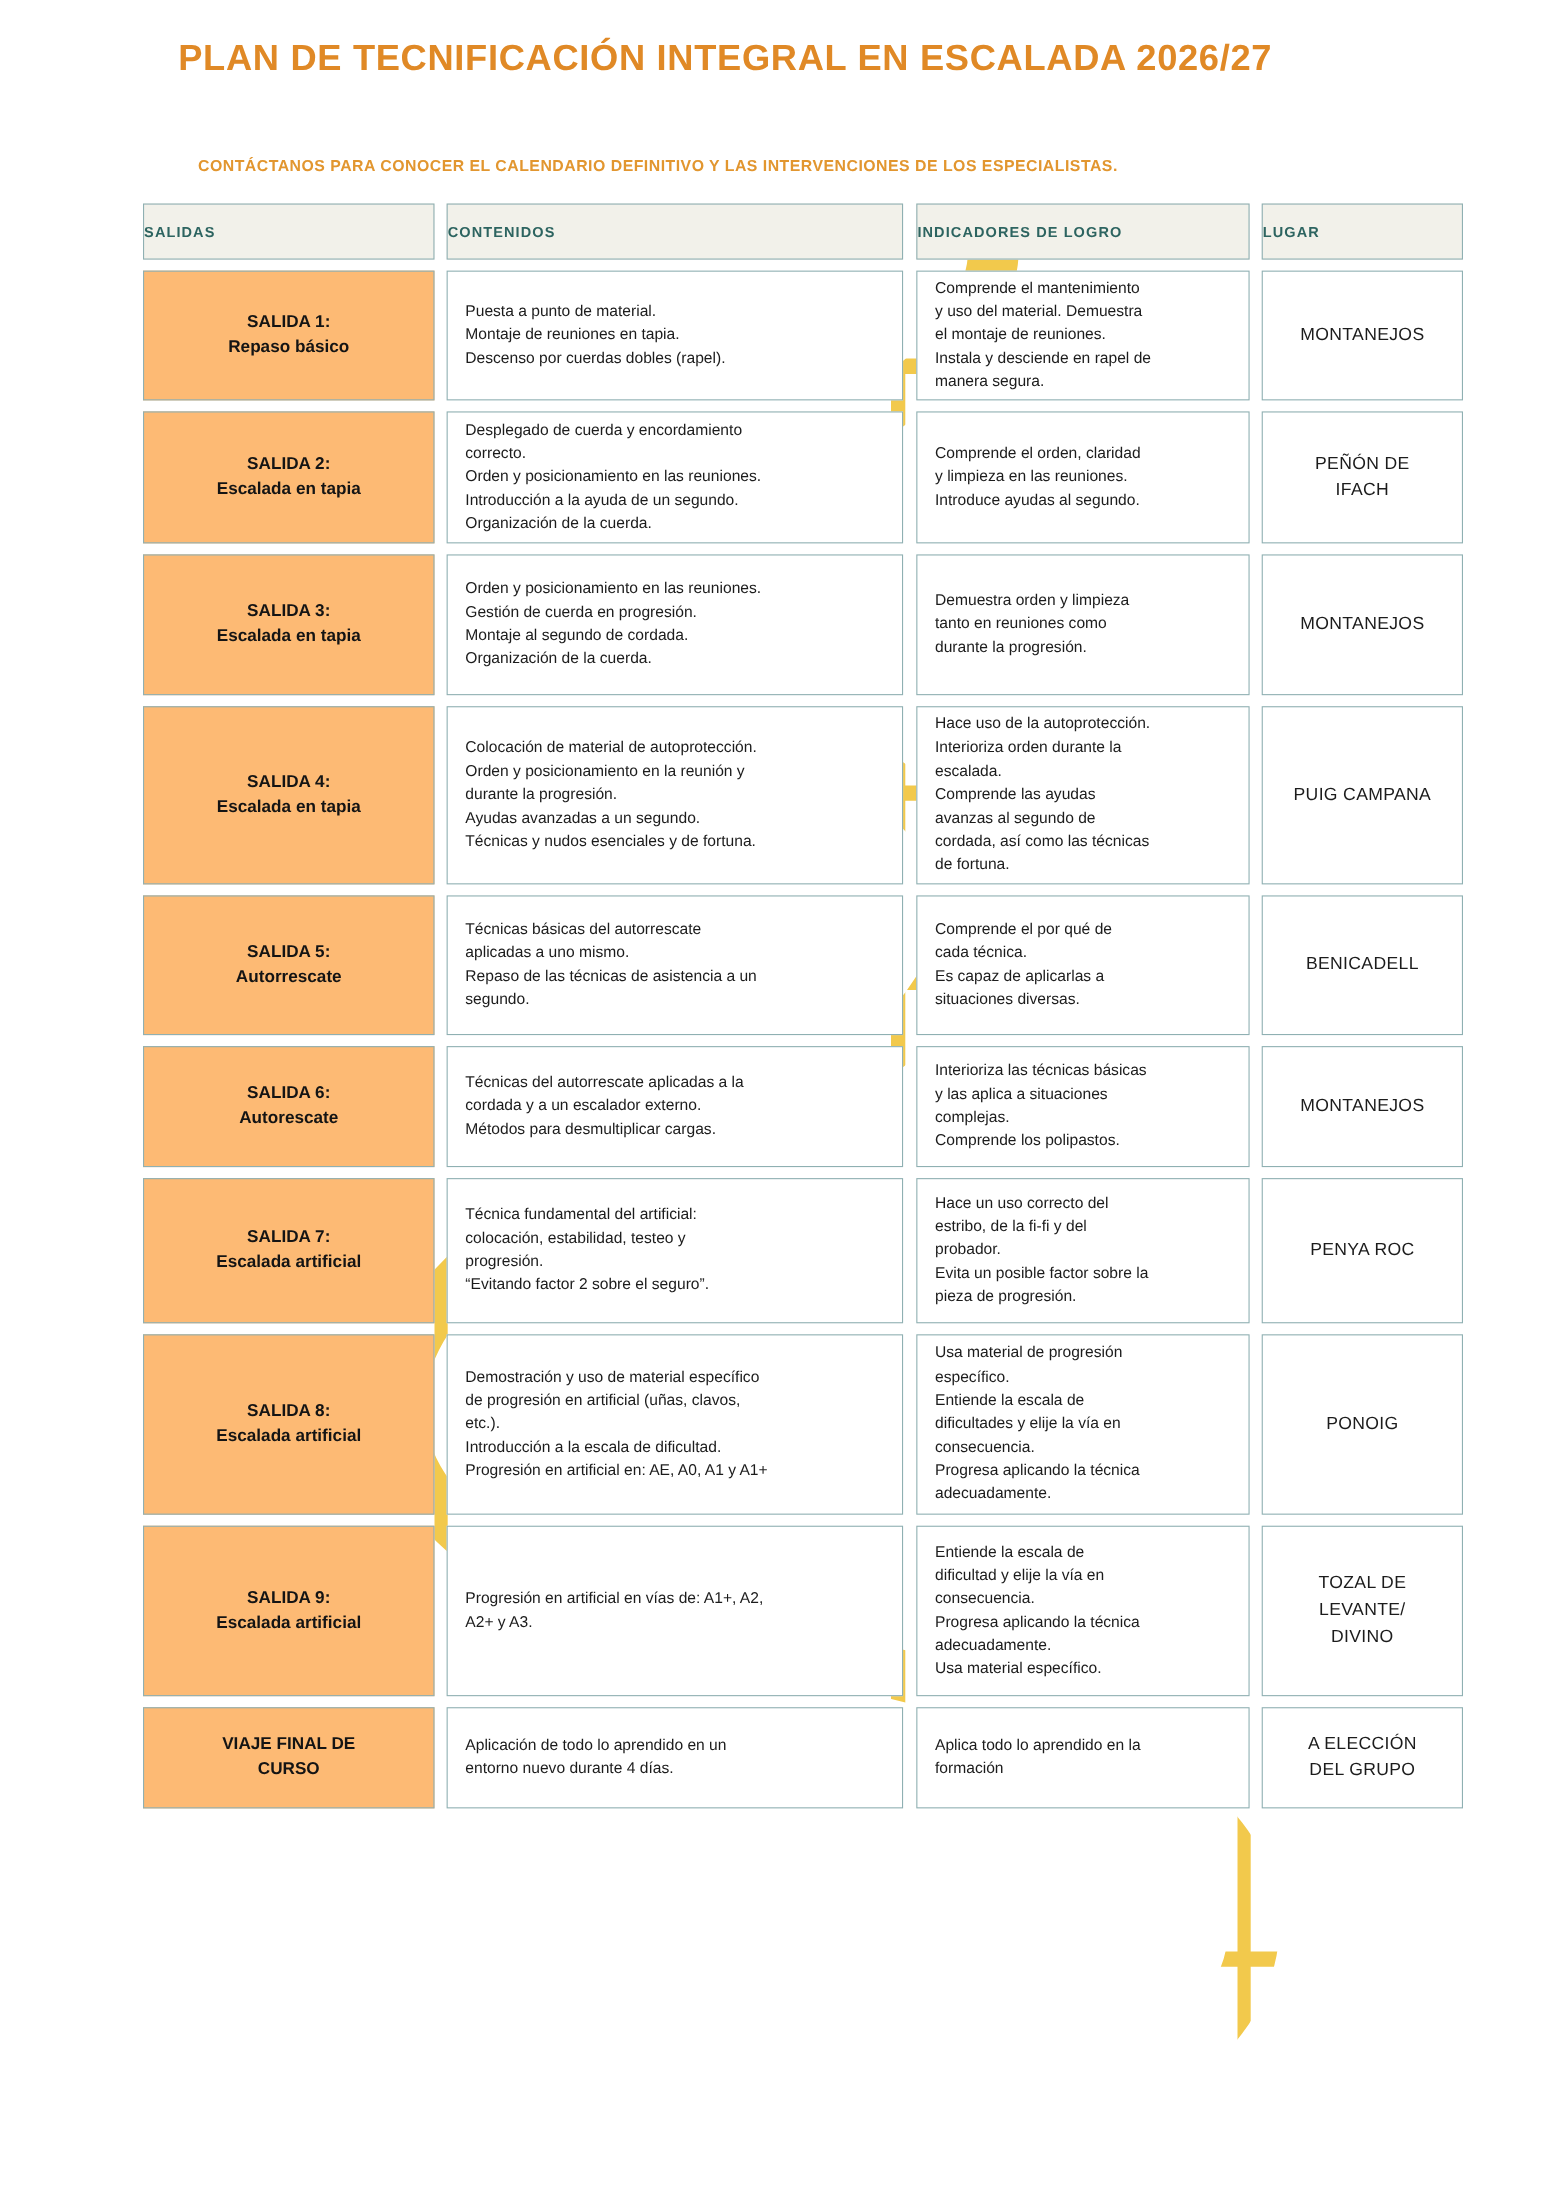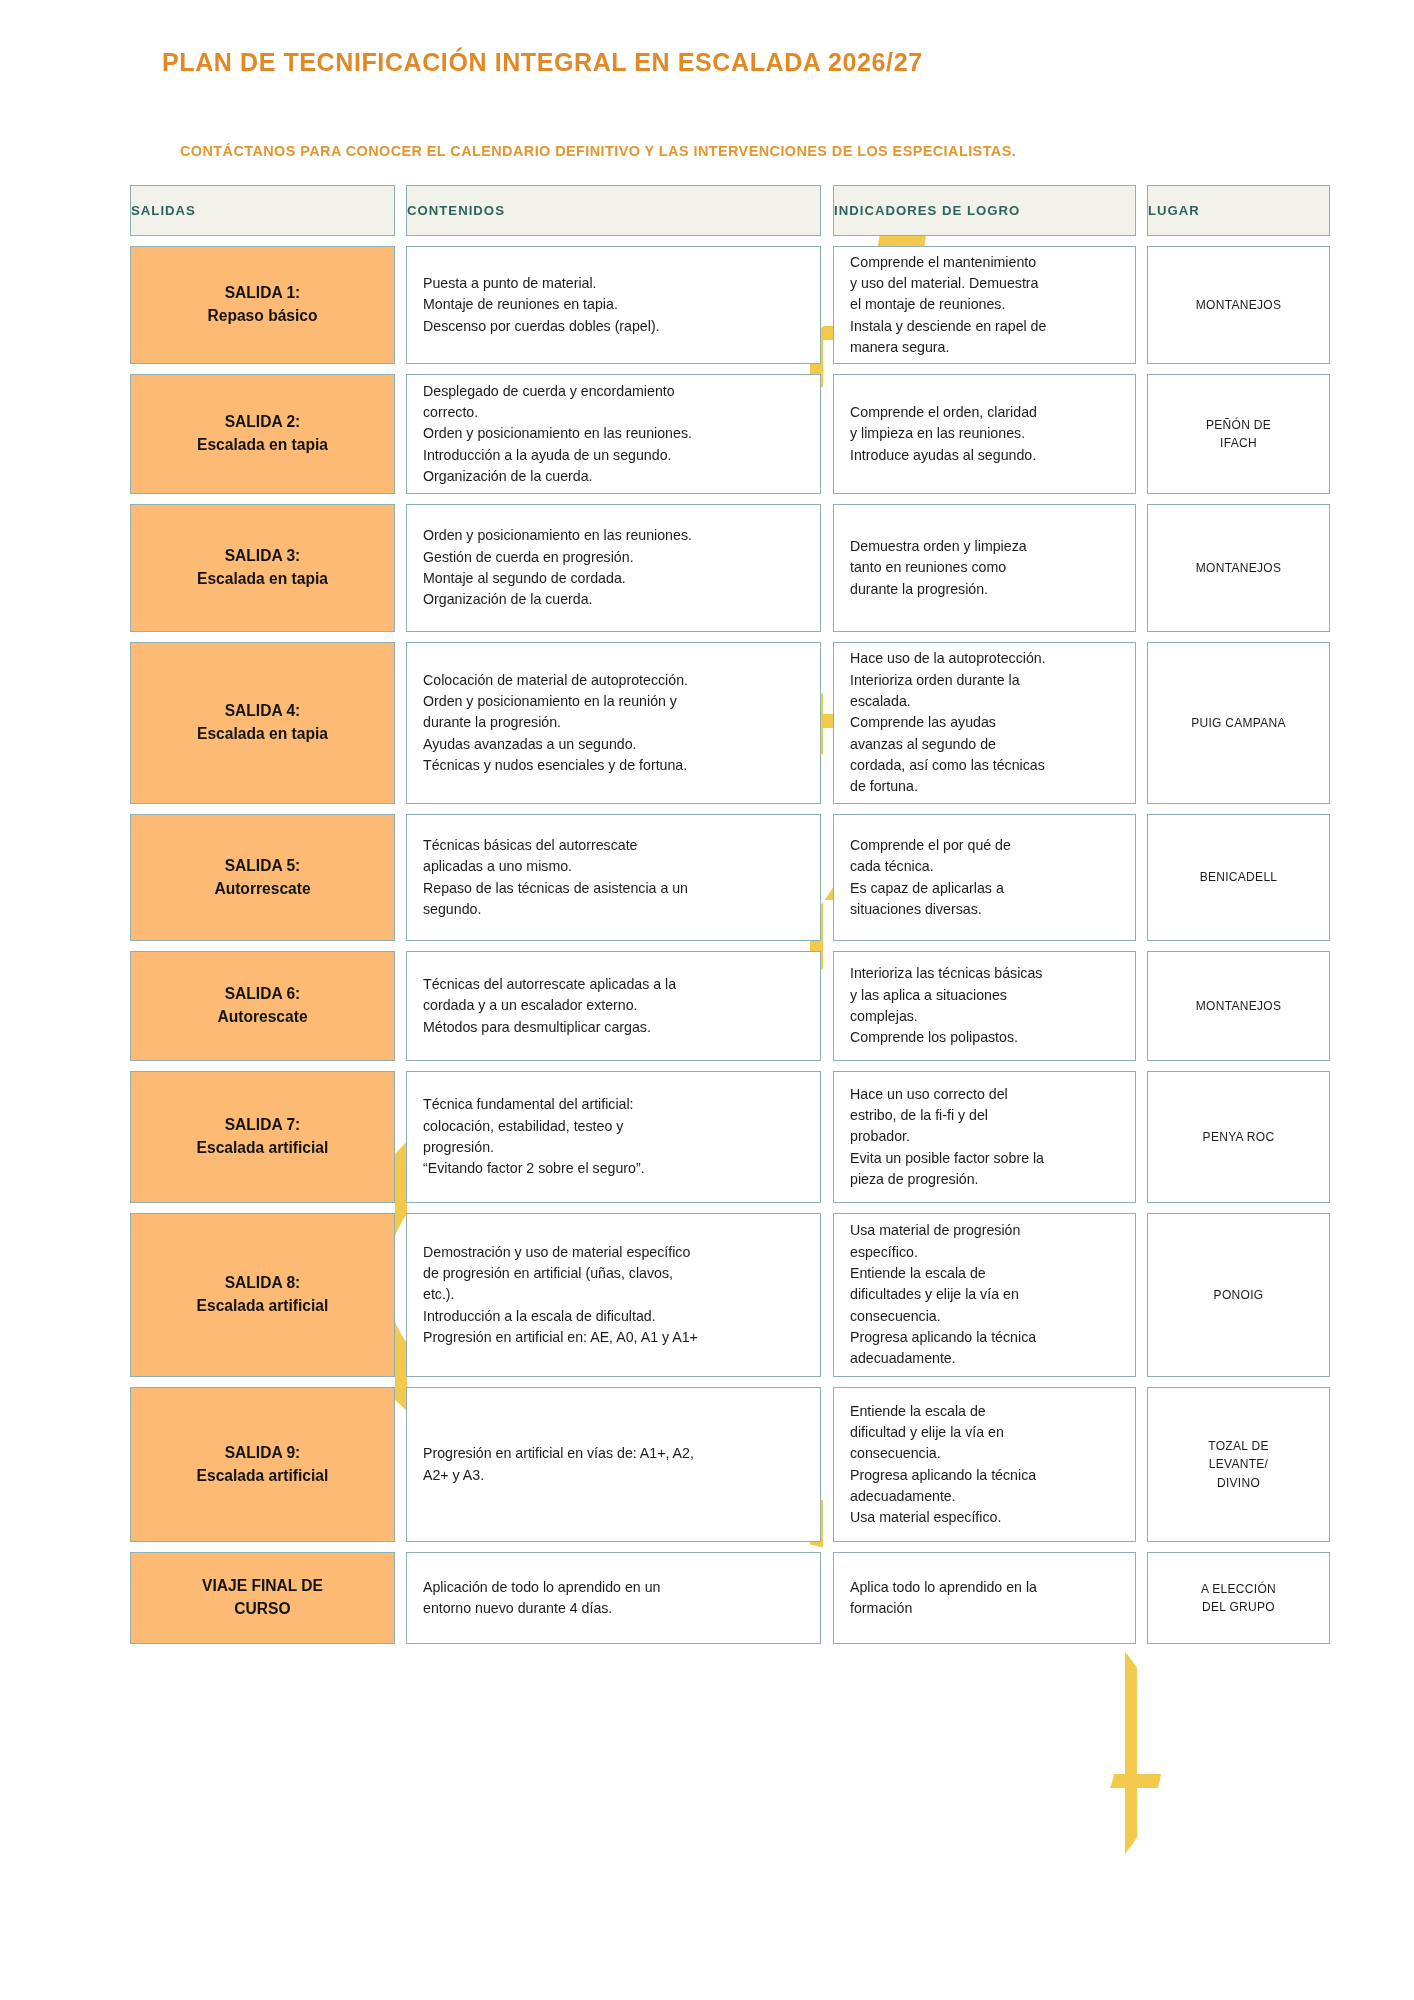--- a/index.html
+++ b/index.html
@@ -28,22 +28,22 @@
     position:relative;
     z-index:2;
     width:1414px;
     box-sizing:border-box;
     padding:0;
   }
 
   .title{
     position:absolute;
     left:162px;
-    top:48px;
-    font-size:25px;
+    top:34px;
+    font-size:33px;
     font-weight:bold;
     letter-spacing:0.6px;
     color:#E08926;
     white-space:nowrap;
   }
 
   .subtitle{
     position:absolute;
     left:180px;
     top:143px;
@@ -129,21 +129,21 @@
   }
   .body-text .ln{ display:block; }
 
   .row-body .c-lugar{
     display:flex;
     align-items:center;
     justify-content:center;
     text-align:center;
   }
   .lugar-text{
-    font-size:12px;
+    font-size:16px;
     line-height:1.52;
     color:#1C1C1C;
     letter-spacing:0.3px;
     padding:4px 6px;
   }
   .lugar-text .ln{ display:block; }
 
   
   .h1 .cell{ height:118px; }
   .h2 .cell{ height:120px; }

